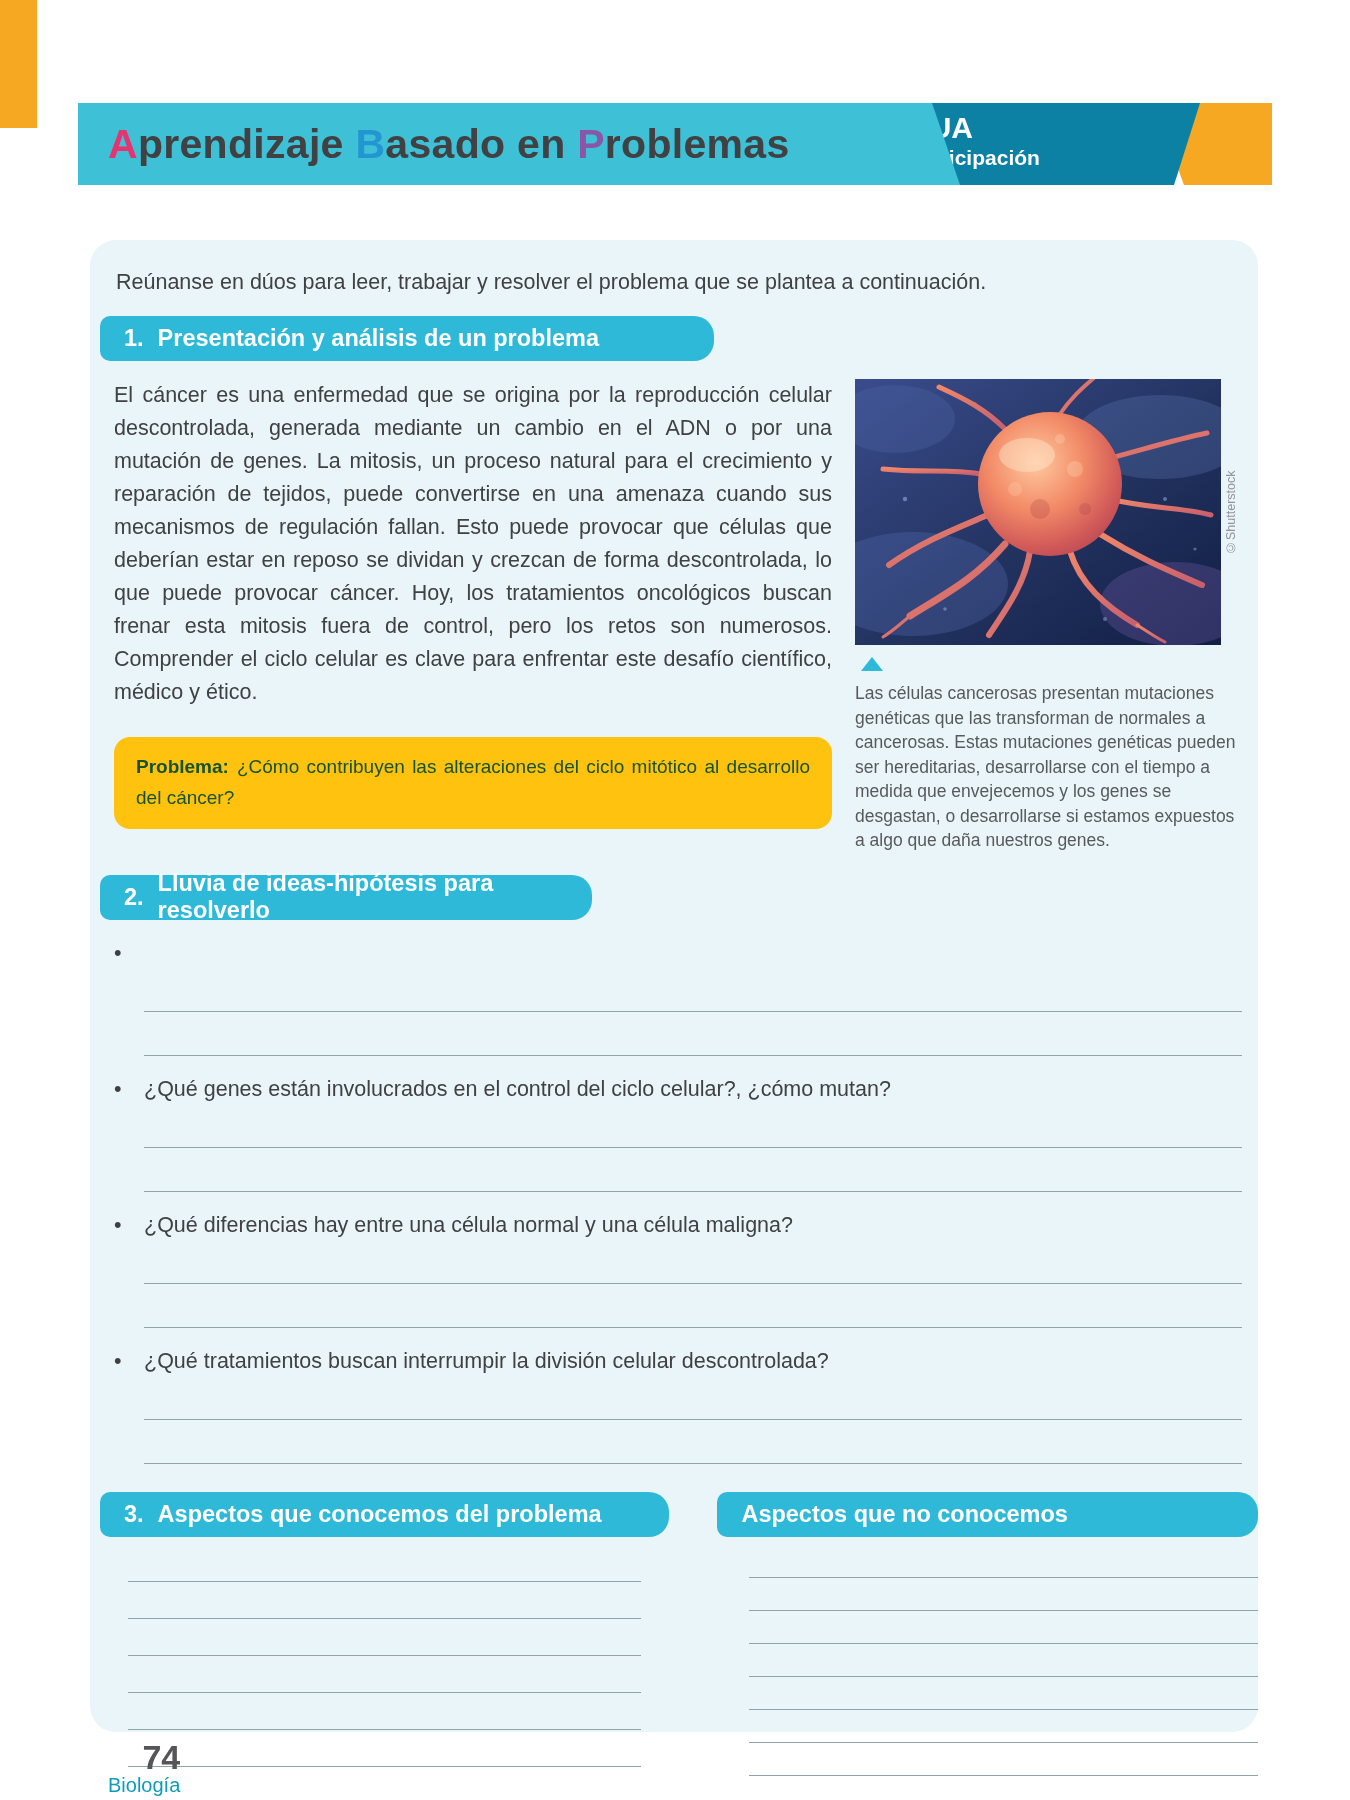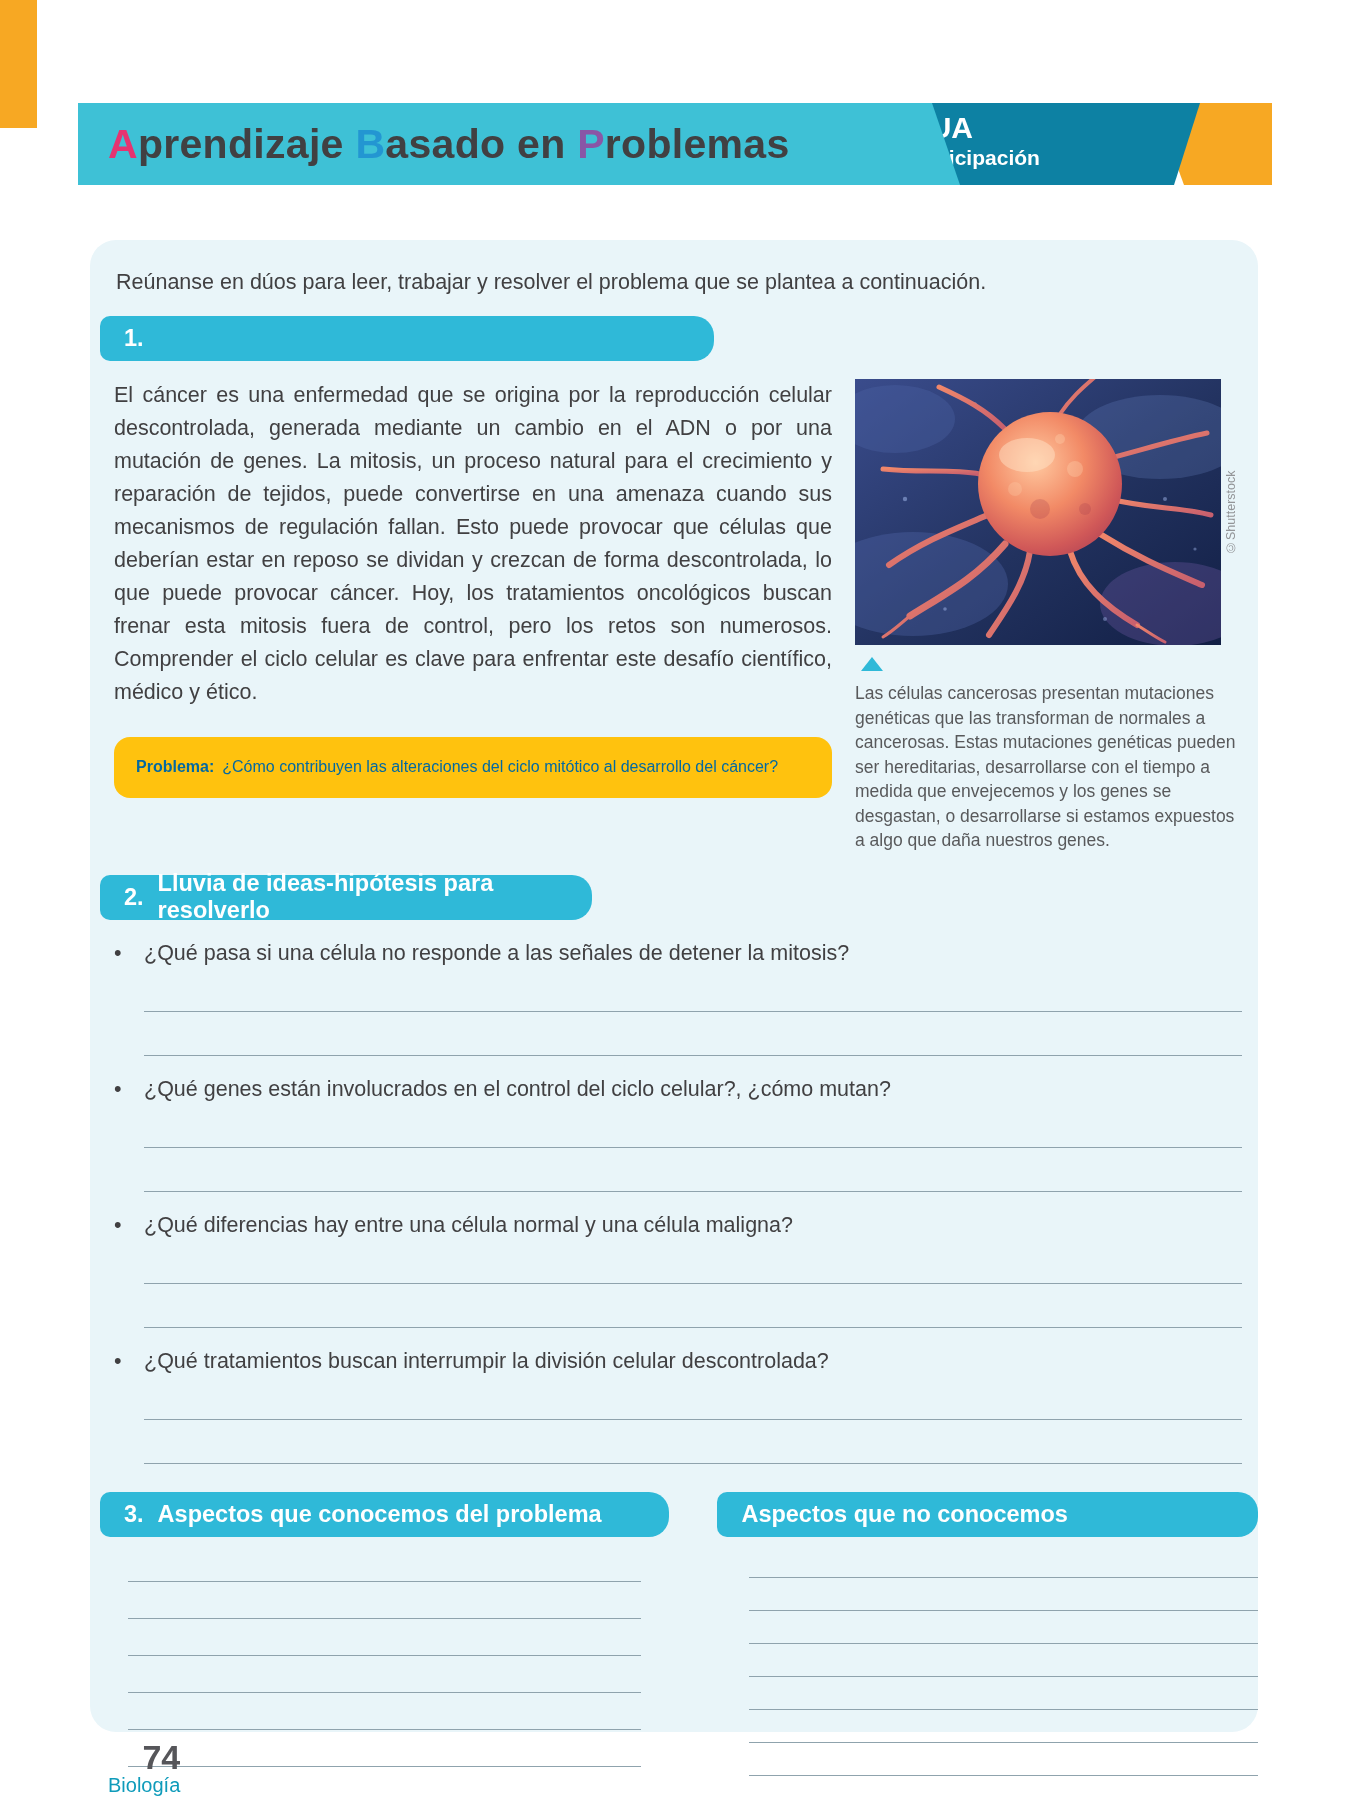--- a/index.html
+++ b/index.html
@@ -70,21 +70,21 @@
   .sb-num{margin-right:14px;}
   .sb1{width:614px;margin-top:20px;}
   .sb2{width:492px;margin-top:22px;}
 
   
   .row1{display:flex;margin-top:18px;padding:0 20px 0 24px;gap:23px;}
   .col-left{width:748px;}
   .body-text{font-size:21.5px;line-height:33px;text-align:justify;color:var(--text);}
   .problem-box{
     margin-top:28px;background:var(--yellow);border-radius:16px;
-    padding:14px 22px 16px 22px;font-size:16px;line-height:31px;color:#0369a1;text-align:justify;
+    padding:14px 22px 16px 22px;font-size:19px;line-height:31px;color:#14532d;text-align:justify;
   }
   .problem-label{font-weight:700;margin-right:8px;}
 
   .col-right{width:394px;}
   .photo-row{display:flex;}
   .photo{width:366px;height:266px;display:block;}
   .credit{
     writing-mode:vertical-rl;transform:rotate(180deg);
     font-size:12.5px;color:#939598;height:266px;display:flex;align-items:center;justify-content:center;
     margin-left:3px;
@@ -133,20 +133,21 @@
   </div>
   <div class="band-orange"></div>
 </header>
 
 <main class="panel">
 
   <p class="intro">Reúnanse en dúos para leer, trabajar y resolver el problema que se plantea a continuación.</p>
 
   <div class="section-banner sb1">
     <span class="sb-num">1.</span>
+    <span>Presentación y análisis de un problema</span>
   </div>
 
   <div class="row1">
     <div class="col-left">
       <p class="body-text">El cáncer es una enfermedad que se origina por la reproducción celular descontrolada, generada mediante un cambio en el ADN o por una mutación de genes. La mitosis, un proceso natural para el crecimiento y reparación de tejidos, puede convertirse en una amenaza cuando sus mecanismos de regulación fallan. Esto puede provocar que células que deberían estar en reposo se dividan y crezcan de forma descontrolada, lo que puede provocar cáncer. Hoy, los tratamientos oncológicos buscan frenar esta mitosis fuera de control, pero los retos son numerosos. Comprender el ciclo celular es clave para enfrentar este desafío científico, médico y ético.</p>
       <div class="problem-box">
         <span class="problem-label">Problema:</span><span>¿Cómo contribuyen las alteraciones del ciclo mitótico al desarrollo del cáncer?</span>
       </div>
     </div>
 
@@ -211,21 +212,20 @@
   </div>
 
   <div class="section-banner sb2">
     <span class="sb-num">2.</span>
     <span>Lluvia de ideas-hipótesis para resolverlo</span>
   </div>
 
   <div class="question">
     <div class="q-text">
       <span class="bullet">•</span>
-      <span>¿Qué pasa si una célula no responde a las señales de detener la mitosis?</span>
     </div>
     <div class="answer-line"></div>
     <div class="answer-line"></div>
   </div>
 
   <div class="question">
     <div class="q-text">
       <span class="bullet">•</span>
       <span>¿Qué genes están involucrados en el control del ciclo celular?, ¿cómo mutan?</span>
     </div>

